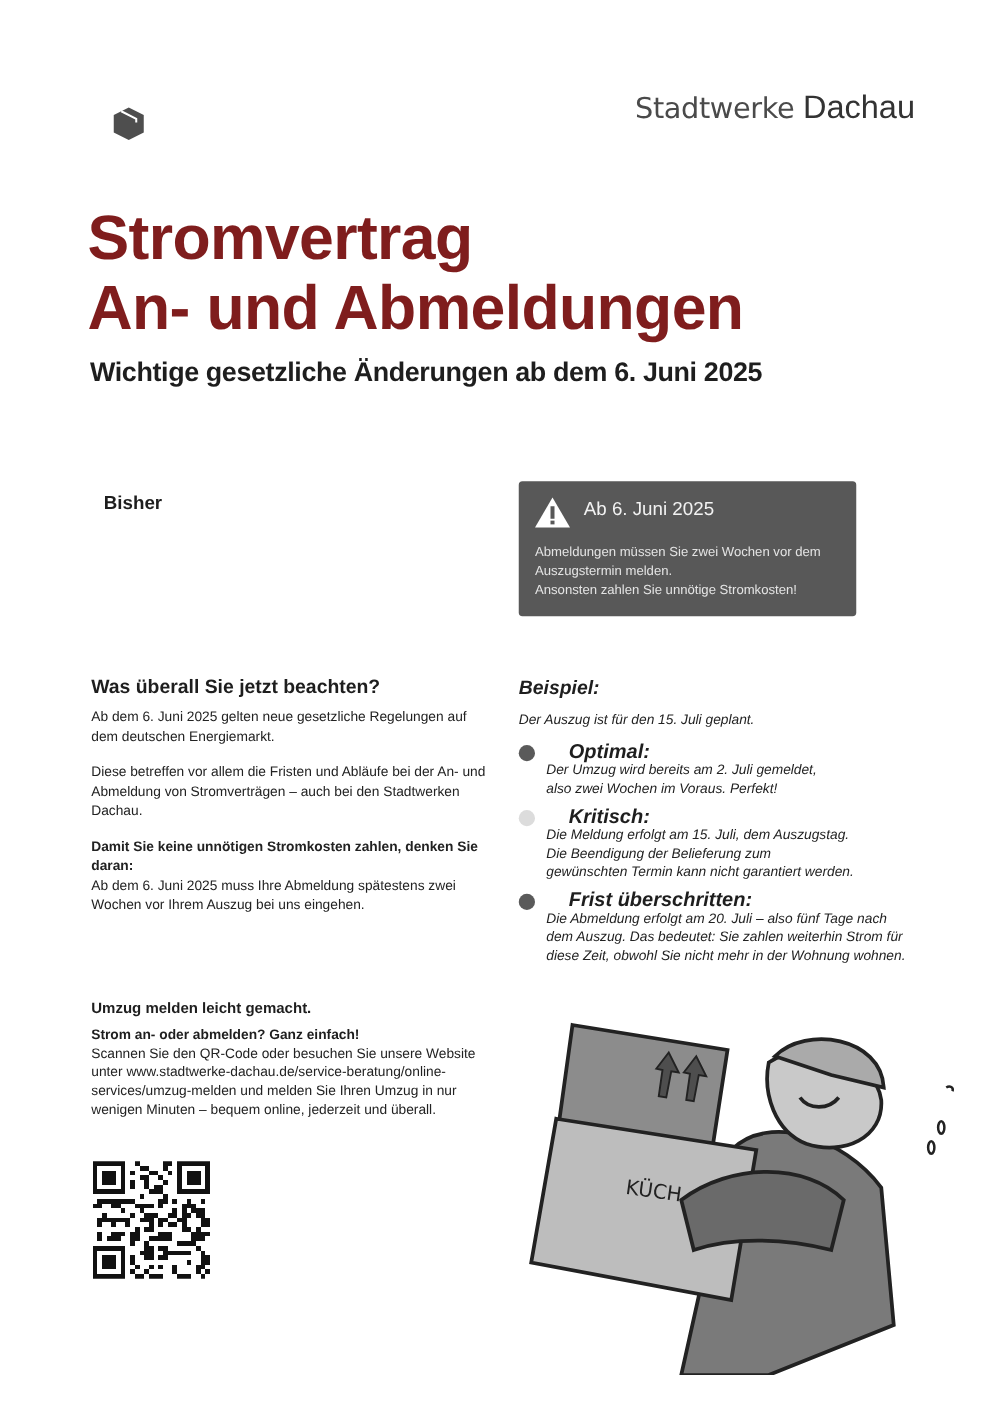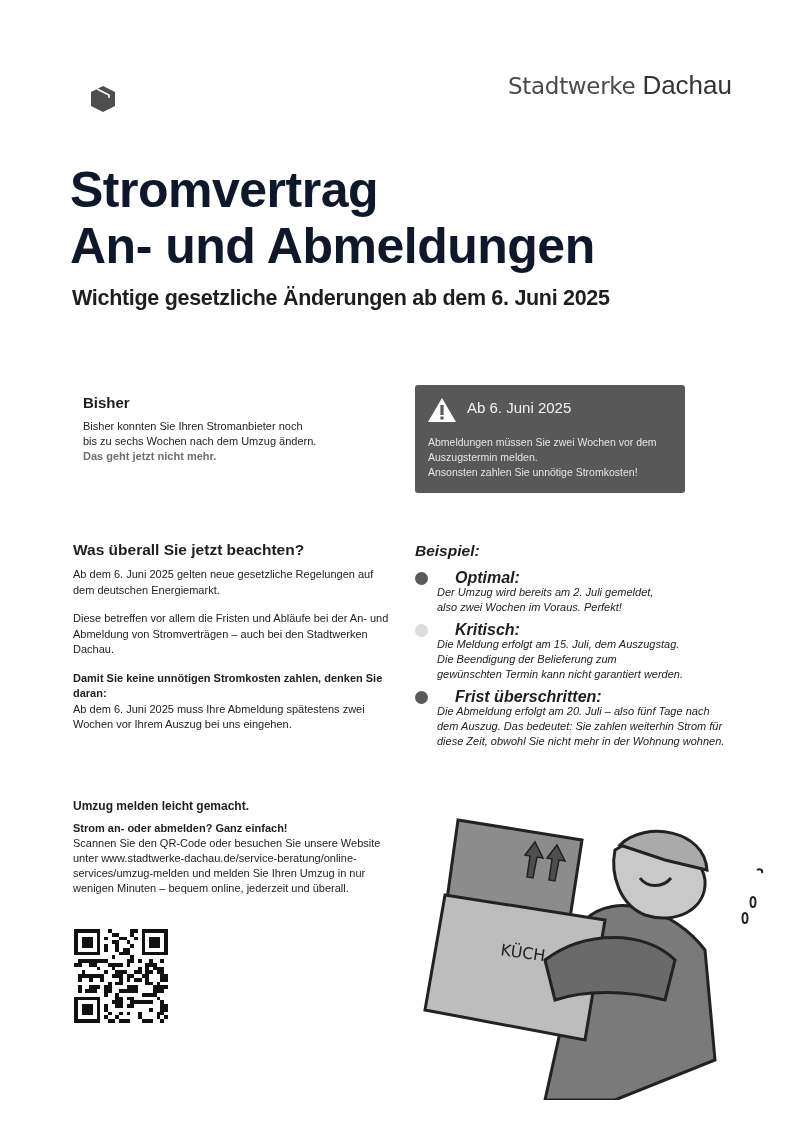--- a/index.html
+++ b/index.html
@@ -5,21 +5,21 @@
   html, body { margin: 0; padding: 0; background: #ffffff; }
   body { width: 800px; height: 1131px; position: relative; overflow: hidden;
          font-family: "Liberation Sans", "DejaVu Sans", sans-serif; color: #1e1e1e; }
   .abs { position: absolute; }
 
   .logo-icon { left: 88px; top: 84px; width: 30px; height: 30px; }
   .brand { right: 68px; top: 70px; font-size: 25px; color: #4a4a4a; white-space: nowrap; }
   .brand .b1 { font-family: "DejaVu Sans", sans-serif; font-size: 23px; letter-spacing: -0.3px; }
   .brand .b2 { font-family: Liberation Sans, sans-serif; font-size: 26px; color: #333; }
 
-  .title { left: 70px; top: 162px; font-size: 50px; font-weight: bold; color: #0f172a;
+  .title { left: 70px; top: 162px; font-size: 50px; font-weight: bold; color: #7f1d1d;
            line-height: 56px; letter-spacing: -0.5px; }
   .subtitle { left: 72px; top: 286px; font-size: 21.5px; font-weight: bold; color: #1e1e1e; letter-spacing: -0.3px; }
 
   .bisher { left: 83px; top: 394px; width: 320px; }
   .bisher h3 { margin: 0 0 8px 0; font-size: 15px; font-weight: bold; color: #1e1e1e; }
   .bisher p { margin: 0; font-size: 11px; line-height: 15px; color: #222; }
   .bisher .em { font-weight: bold; color: #6e6e6e; }
 
   .warnbox { left: 415px; top: 385px; width: 270px; height: 108px; background: #585858;
              border-radius: 3px; color: #f0f0f0; }
@@ -64,25 +64,20 @@
 </div>
 
 <div class="abs title">
   <div>Stromvertrag</div>
   <div>An- und Abmeldungen</div>
 </div>
 <div class="abs subtitle">Wichtige gesetzliche Änderungen ab dem 6. Juni 2025</div>
 
 <div class="abs bisher">
   <h3>Bisher</h3>
-  <p>
-    <span>Bisher konnten Sie Ihren Stromanbieter noch</span><br>
-    <span>bis zu sechs Wochen nach dem Umzug ändern.</span><br>
-    <span class="em">Das geht jetzt nicht mehr.</span>
-  </p>
 </div>
 
 <div class="abs warnbox">
   <svg class="warn-icon" viewBox="0 0 30 26">
     <path d="M15 1 L29 25 L1 25 Z" fill="#ffffff"></path>
     <rect x="13.4" y="8" width="3.2" height="10" fill="#585858"></rect>
     <rect x="13.4" y="19.5" width="3.2" height="3" fill="#585858"></rect>
   </svg>
   <div class="wtitle">Ab 6. Juni 2025</div>
   <div class="wtext">
@@ -95,20 +90,21 @@
 <div class="abs was">
   <h2>Was überall Sie jetzt beachten?</h2>
   <p>Ab dem 6. Juni 2025 gelten neue gesetzliche Regelungen auf dem deutschen Energiemarkt.</p>
   <p>Diese betreffen vor allem die Fristen und Abläufe bei der An- und Abmeldung von Stromverträgen – auch bei den Stadtwerken Dachau.</p>
   <p class="bold">Damit Sie keine unnötigen Stromkosten zahlen, denken Sie daran:</p>
   <p>Ab dem 6. Juni 2025 muss Ihre Abmeldung spätestens zwei Wochen vor Ihrem Auszug bei uns eingehen.</p>
 </div>
 
 <div class="abs bsp">
   <h2>Beispiel:</h2>
+  <div class="intro">Der Auszug ist für den 15. Juli geplant.</div>
   <div class="item">
     <span class="dot dark"></span>
     <div class="ilabel">Optimal:</div>
     <div class="itext">Der Umzug wird bereits am 2. Juli gemeldet,
 also zwei Wochen im Voraus. Perfekt!</div>
   </div>
   <div class="item">
     <span class="dot light"></span>
     <div class="ilabel">Kritisch:</div>
     <div class="itext">Die Meldung erfolgt am 15. Juli, dem Auszugstag.

